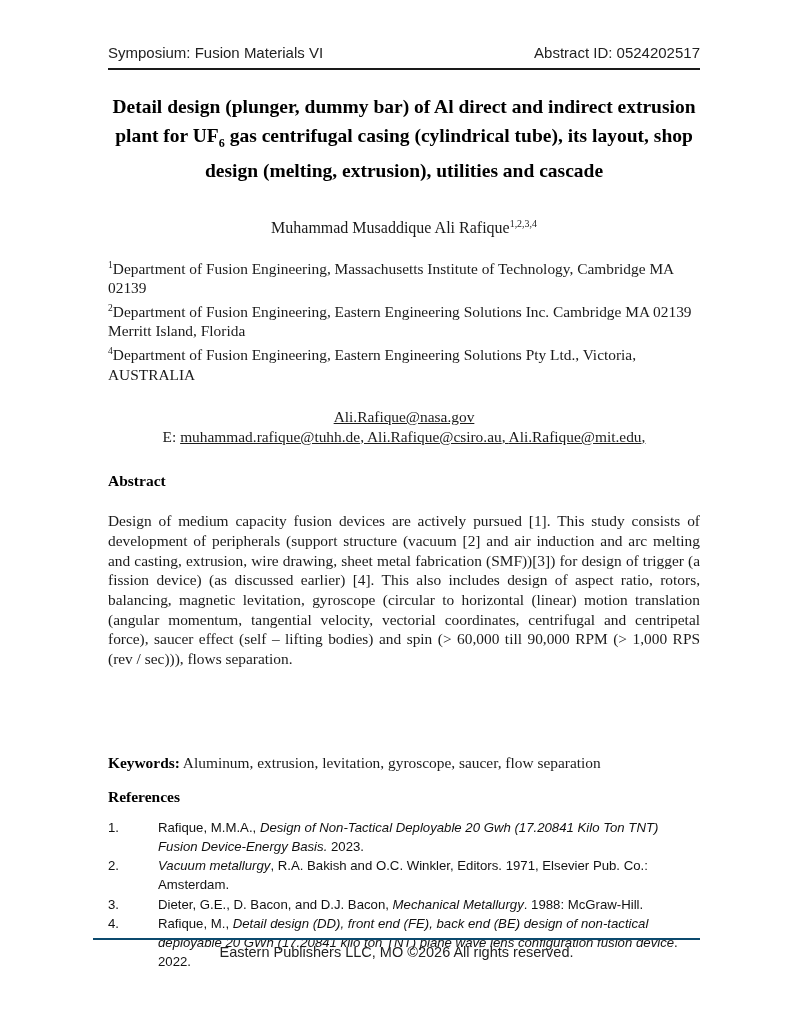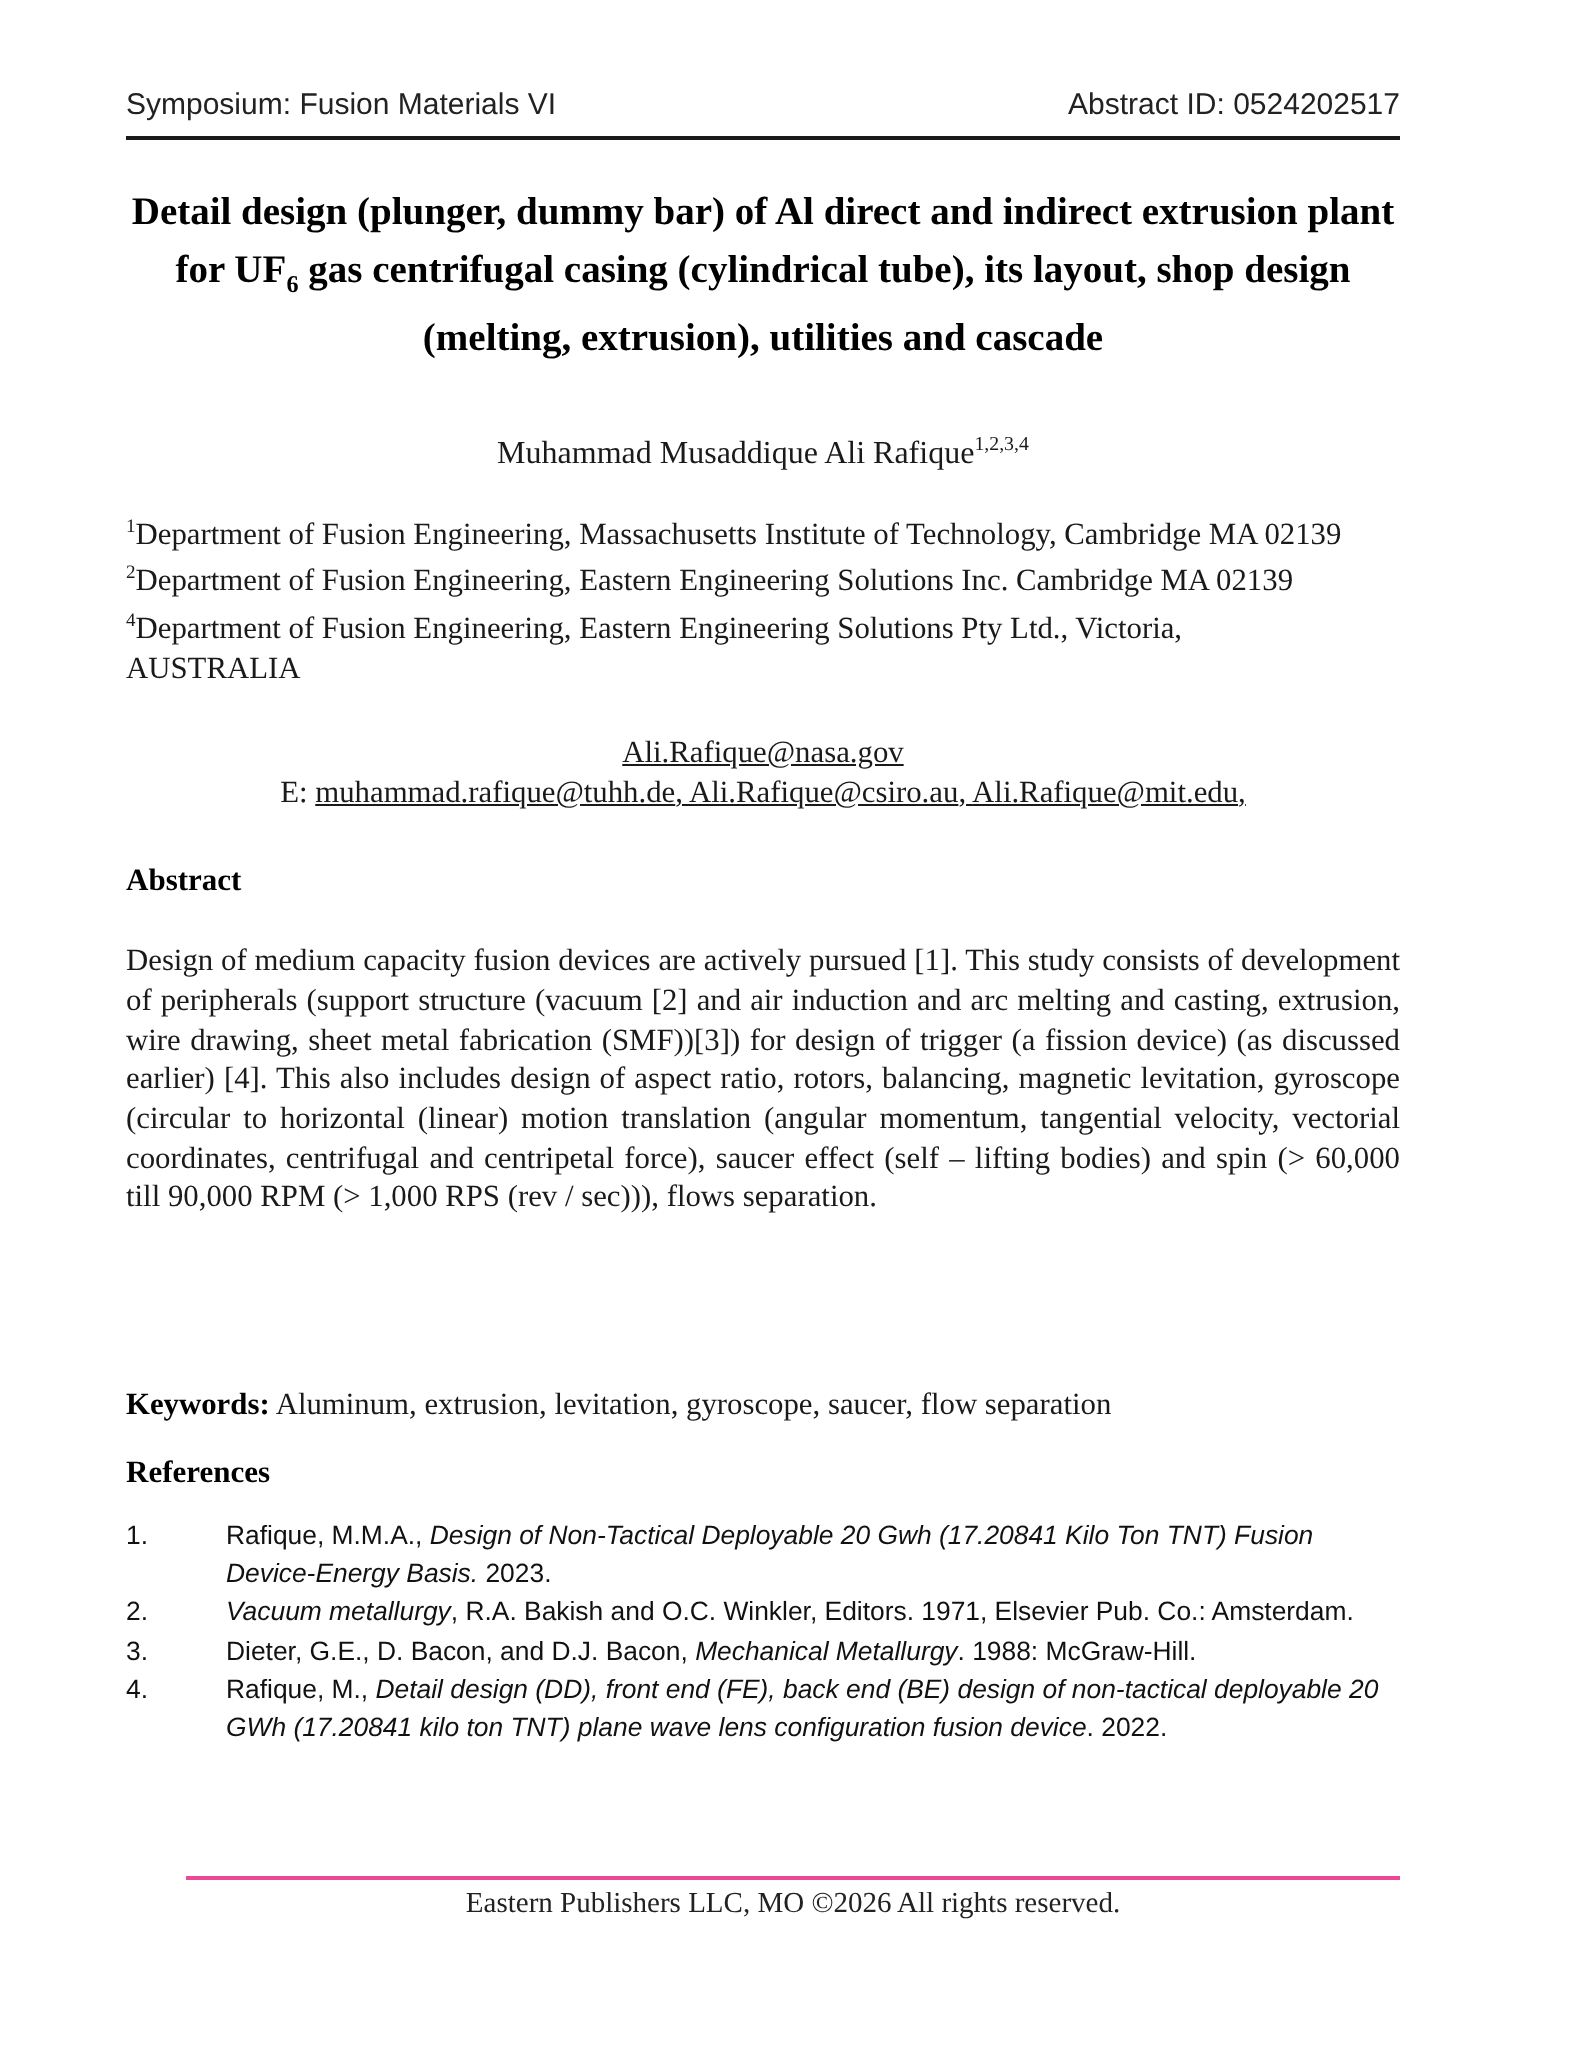--- a/index.html
+++ b/index.html
@@ -3,21 +3,21 @@
 <meta charset="utf-8">
 <style>
   html, body { margin: 0; padding: 0; background: #888; }
   .page {
     position: relative;
     width: 791px;
     height: 1023px;
     margin: 0 auto;
     background: #ffffff;
     box-sizing: border-box;
-    padding: 44px 91px 0 63px;
+    padding: 44px 91px 0 108px;
     overflow: hidden;
     color: #1a1a1a;
     font-family: "Liberation Serif", serif;
   }
   
   .hdr {
     display: flex;
     justify-content: space-between;
     align-items: flex-end;
     font-family: "Liberation Sans", sans-serif;
@@ -94,24 +94,24 @@
   }
   .ref-item { display: flex; }
   .ref-num { width: 50px; flex: 0 0 50px; }
   .ref-text { flex: 1; }
   
   .footer {
     position: absolute;
     left: 93px;
     right: 91px;
     top: 938px;
-    border-top: 2px solid #ec4899;
+    border-top: 2px solid #0c4a6e;
     padding-top: 4px;
     text-align: center;
-    font-family: Liberation Serif, serif;
+    font-family: Liberation Sans, sans-serif;
     font-size: 14.5px;
     color: #222;
   }
 </style>
 </head>
 <body>
 
 <div class="page">
 
   <div class="hdr">
@@ -119,20 +119,21 @@
     <span>Abstract ID: 0524202517</span>
   </div>
 
   <h1 class="title"><span>Detail design (plunger, dummy bar) of Al direct and indirect extrusion plant for UF</span><sub>6</sub><span> gas centrifugal casing (cylindrical tube), its layout, shop design (melting, extrusion), utilities and cascade</span></h1>
 
   <div class="author"><span>Muhammad Musaddique Ali Rafique</span><sup>1,2,3,4</sup></div>
 
   <div class="affs">
     <div><sup>1</sup><span>Department of Fusion Engineering, Massachusetts Institute of Technology, Cambridge MA 02139</span></div>
     <div><sup>2</sup><span>Department of Fusion Engineering, Eastern Engineering Solutions Inc. Cambridge MA 02139</span></div>
+    <div><span>Merritt Island, Florida</span></div>
     <div><sup>4</sup><span>Department of Fusion Engineering, Eastern Engineering Solutions Pty Ltd., Victoria,</span></div>
     <div><span>AUSTRALIA</span></div>
   </div>
 
   <div class="email">
     <div><a class="lnk">Ali.Rafique@nasa.gov</a></div>
     <div><span>E: </span><a class="lnk">muhammad.rafique@tuhh.de</a><span class="sep">, </span><a class="lnk">Ali.Rafique@csiro.au</a><span class="sep">, </span><a class="lnk">Ali.Rafique@mit.edu</a><span class="sep">,</span></div>
   </div>
 
   <h2 class="sec-heading">Abstract</h2>

